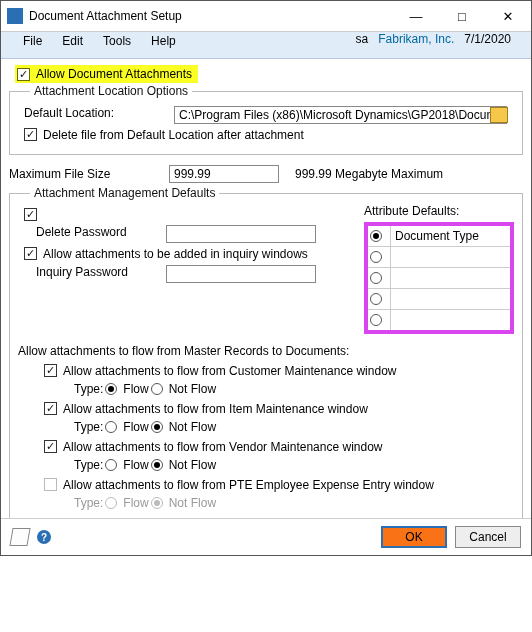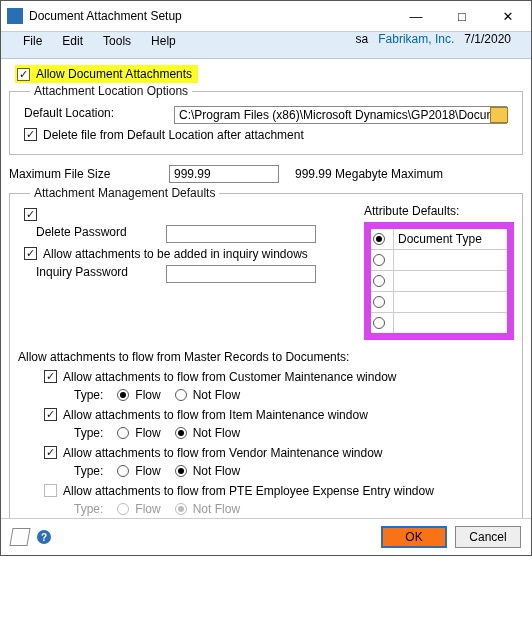--- a/index.html
+++ b/index.html
@@ -27,31 +27,31 @@
   input.text{border:1px solid #888;height:18px;padding:0 4px;font:inherit;box-sizing:border-box}
   .path-wrap{display:flex;align-items:center;flex:1}
   .path-wrap input{flex:1}
   .folder-icon{width:16px;height:14px;background:#f5c84c;border:1px solid #a47d1b;margin-left:-17px;position:relative;z-index:1}
   .mfs-row{display:flex;align-items:center;margin:10px 0}
   .mfs-input{width:110px;text-align:left;margin-right:16px}
   .cols{display:flex;gap:26px}
   .left-col{flex:1}
   .right-col{width:150px}
   .attr-title{text-align:left;margin-bottom:4px}
-  .attr-grid{border:7px solid #d946ef}
+  .attr-grid{border:4px solid #d946ef}
   .attr-row{display:flex;height:20px;border-top:1px solid #ccc}
   .attr-row:first-child{border-top:none}
   .attr-radio{width:22px;border-right:1px solid #ccc;display:flex;align-items:center;justify-content:center}
   .attr-label{flex:1;display:flex;align-items:center;padding:0 4px}
   .radio{width:12px;height:12px;border:1px solid #555;border-radius:50%;display:inline-flex;align-items:center;justify-content:center;margin-right:6px;box-sizing:border-box}
   .radio .dot{width:6px;height:6px;background:#000;border-radius:50%}
   .radio.disabled{border-color:#bbb}
   .radio.disabled .dot{background:#bbb}
   .flow-block{margin:6px 0 6px 20px}
-  .type-row{display:flex;align-items:flex-start;gap:14px;margin:4px 0 6px 36px}
+  .type-row{display:flex;align-items:flex-start;gap:2px;margin:4px 0 6px 36px}
   .muted{color:#9a9a9a}
   .footer{height:36px;border-top:1px solid #ccc;display:flex;align-items:center;padding:0 10px;gap:8px}
   .footer .left-icons{display:flex;gap:8px;align-items:center}
   .footer .spacer{flex:1}
   .btn{min-width:66px;height:22px;border:1px solid #888;background:#eee;display:inline-flex;align-items:center;justify-content:center;font:inherit}
   .btn.primary{border:2px solid #2a6fb3;background:#f97316}
   .note-icon{width:16px;height:16px;display:inline-block;transform:skewX(-10deg);border:1px solid #888;background:#fdfdfd}
   .help-icon{width:14px;height:14px;border-radius:50%;background:#2a6fb3;color:#fff;display:inline-flex;align-items:center;justify-content:center;font-size:10px;font-weight:bold}
   .pw-input{width:150px}
   .section-head{margin-top:10px}

